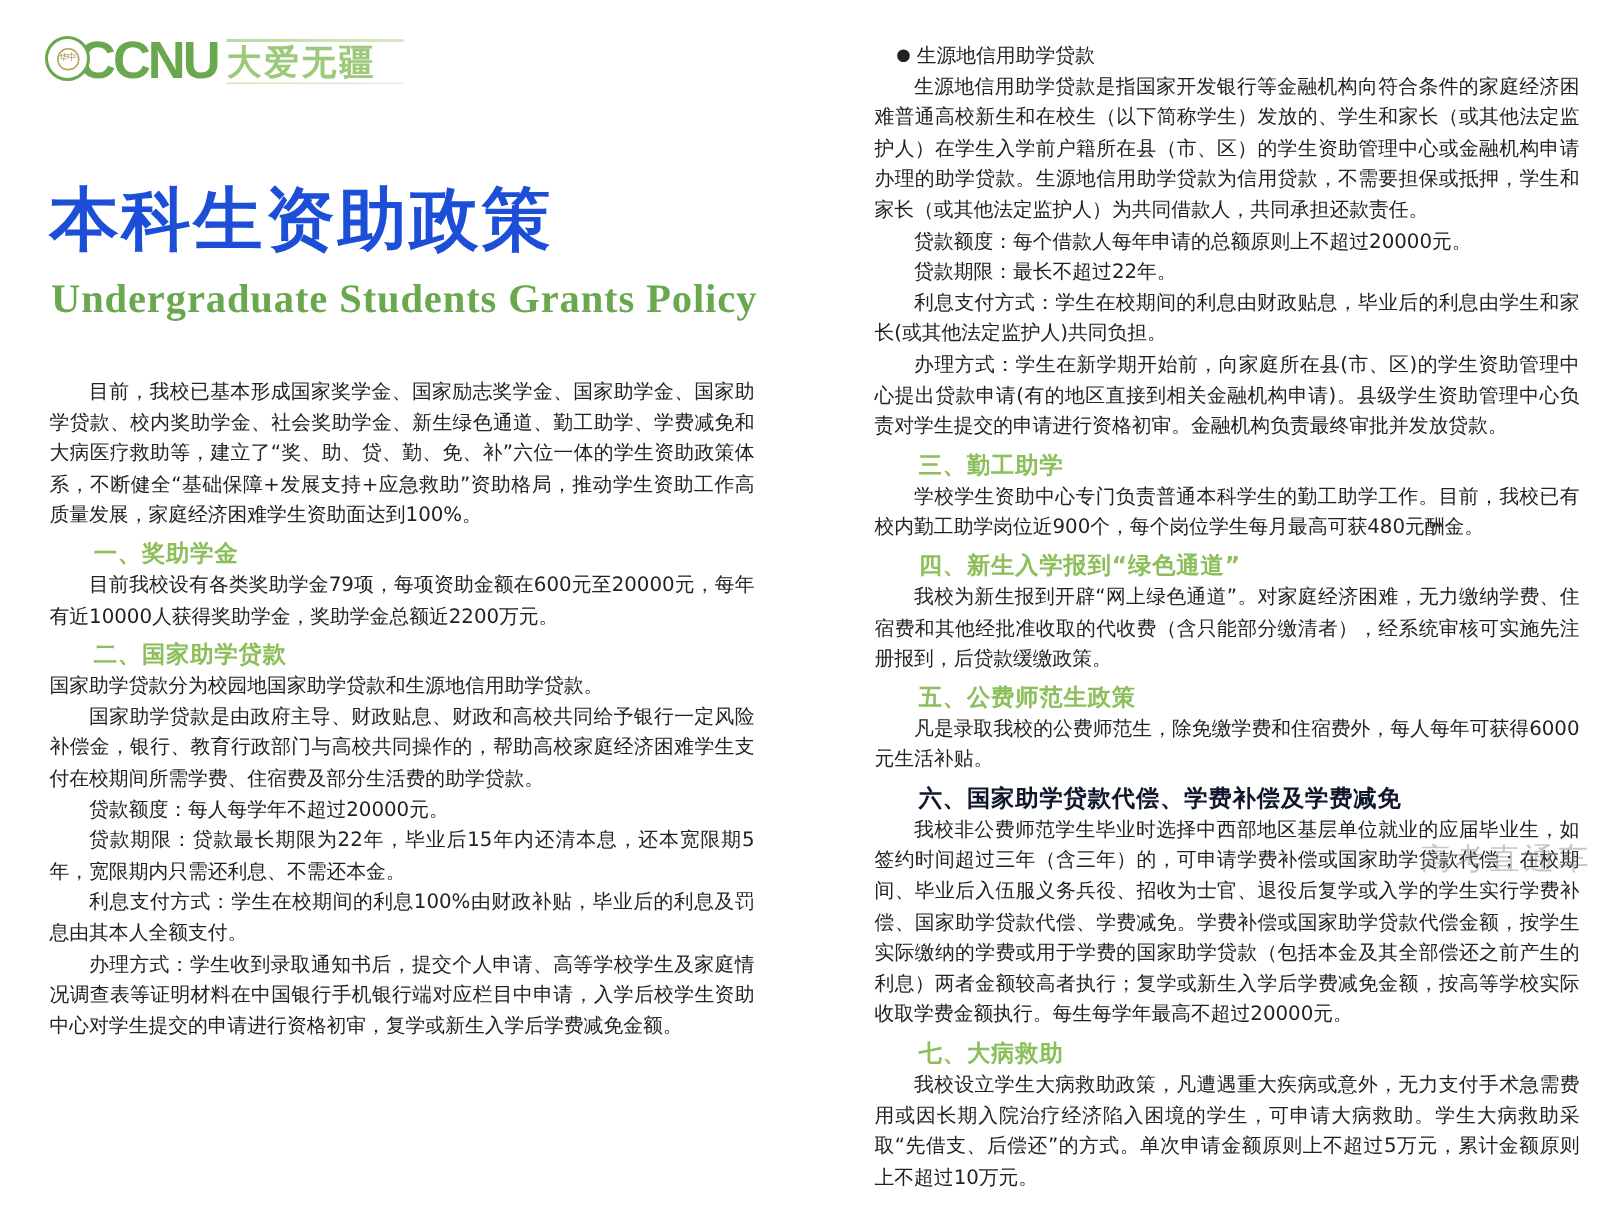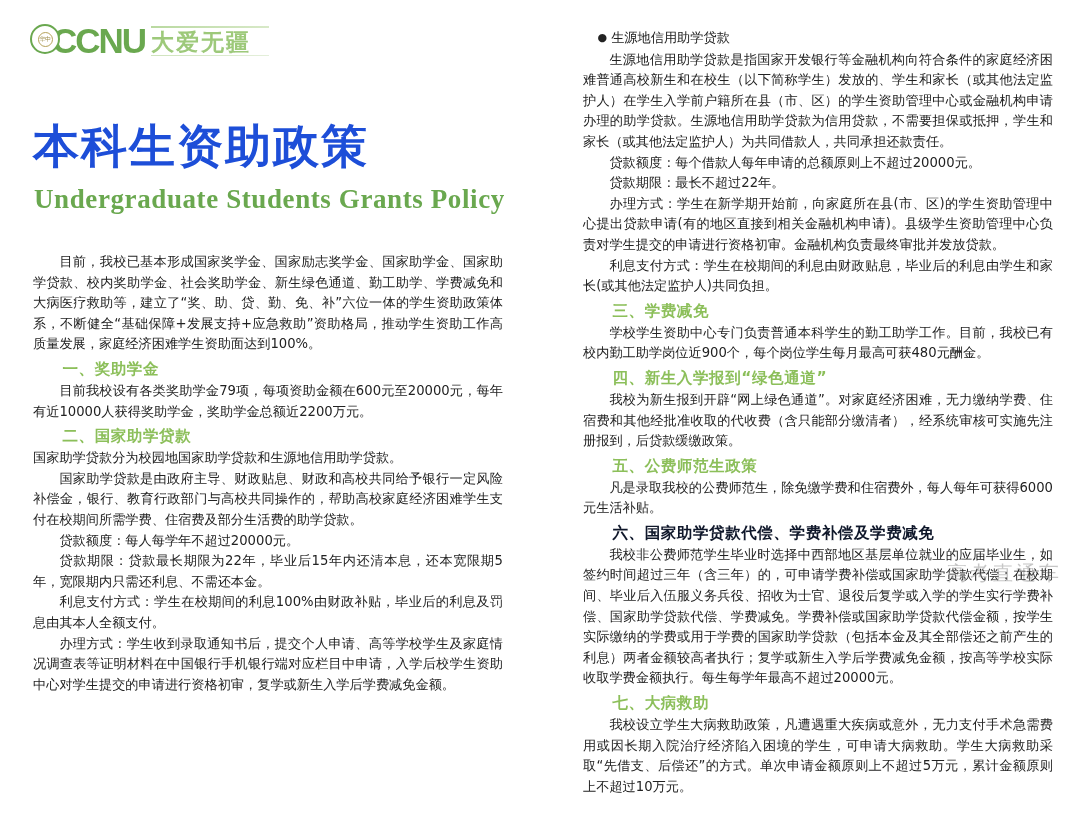--- a/index.html
+++ b/index.html
@@ -220,24 +220,24 @@
     <p class="para">办理方式：学生收到录取通知书后，提交个人申请、高等学校学生及家庭情况调查表等证明材料在中国银行手机银行端对应栏目中申请，入学后校学生资助中心对学生提交的申请进行资格初审，复学或新生入学后学费减免金额。</p>
   </div>
 
   <div class="col col-right">
 
     <p class="bullet"><span class="dot">●</span><span>生源地信用助学贷款</span></p>
 
     <p class="para">生源地信用助学贷款是指国家开发银行等金融机构向符合条件的家庭经济困难普通高校新生和在校生（以下简称学生）发放的、学生和家长（或其他法定监护人）在学生入学前户籍所在县（市、区）的学生资助管理中心或金融机构申请办理的助学贷款。生源地信用助学贷款为信用贷款，不需要担保或抵押，学生和家长（或其他法定监护人）为共同借款人，共同承担还款责任。</p>
     <p class="para">贷款额度：每个借款人每年申请的总额原则上不超过20000元。</p>
     <p class="para">贷款期限：最长不超过22年。</p>
+    <p class="para">利息支付方式：学生在校期间的利息由财政贴息，毕业后的利息由学生和家长(或其他法定监护人)共同负担。</p>
     <p class="para">办理方式：学生在新学期开始前，向家庭所在县(市、区)的学生资助管理中心提出贷款申请(有的地区直接到相关金融机构申请)。县级学生资助管理中心负责对学生提交的申请进行资格初审。金融机构负责最终审批并发放贷款。</p>
-    <p class="para">利息支付方式：学生在校期间的利息由财政贴息，毕业后的利息由学生和家长(或其他法定监护人)共同负担。</p>
-
-    <h2 class="sec">三、学费减免</h2>
+
+    <h2 class="sec">三、勤工助学</h2>
     <p class="para">学校学生资助中心专门负责普通本科学生的勤工助学工作。目前，我校已有校内勤工助学岗位近900个，每个岗位学生每月最高可获480元酬金。</p>
 
     <h2 class="sec">四、新生入学报到“绿色通道”</h2>
     <p class="para">我校为新生报到开辟“网上绿色通道”。对家庭经济困难，无力缴纳学费、住宿费和其他经批准收取的代收费（含只能部分缴清者），经系统审核可实施先注册报到，后贷款缓缴政策。</p>
 
     <h2 class="sec">五、公费师范生政策</h2>
     <p class="para">凡是录取我校的公费师范生，除免缴学费和住宿费外，每人每年可获得6000元生活补贴。</p>
 
     <h2 class="sec sec-strong">六、国家助学贷款代偿、学费补偿及学费减免</h2>
     <p class="para">我校非公费师范学生毕业时选择中西部地区基层单位就业的应届毕业生，如签约时间超过三年（含三年）的，可申请学费补偿或国家助学贷款代偿；在校期间、毕业后入伍服义务兵役、招收为士官、退役后复学或入学的学生实行学费补偿、国家助学贷款代偿、学费减免。学费补偿或国家助学贷款代偿金额，按学生实际缴纳的学费或用于学费的国家助学贷款（包括本金及其全部偿还之前产生的利息）两者金额较高者执行；复学或新生入学后学费减免金额，按高等学校实际收取学费金额执行。每生每学年最高不超过20000元。</p>

